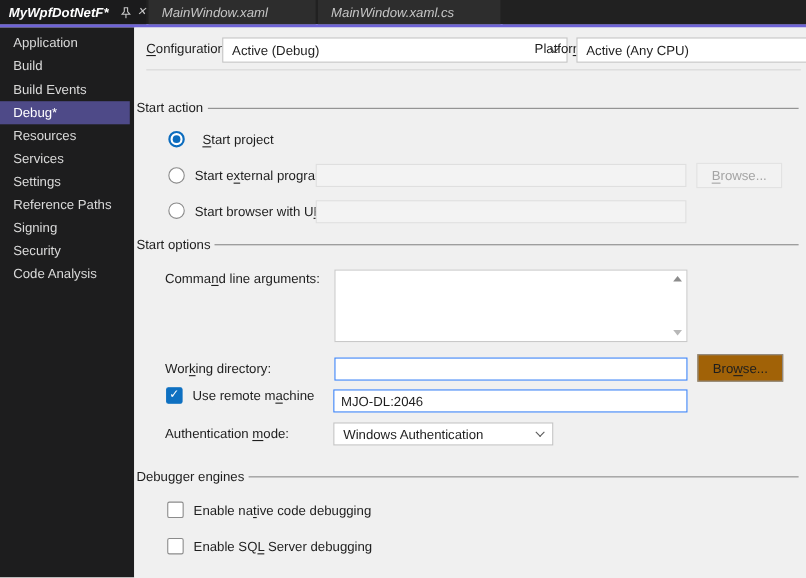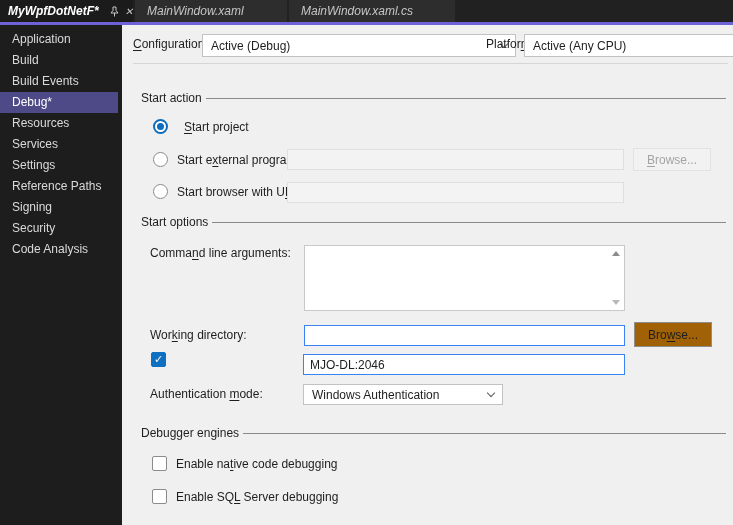--- a/index.html
+++ b/index.html
@@ -23,21 +23,21 @@
   .side-item { height:21px; line-height:21px; padding-left:12px; margin-right:4px; color:#DADADA; white-space:nowrap; cursor:default; }
   .side-item.selected { background:#4E4A88; color:#FFFFFF; }
 
   .content { position:relative; flex:1; background:#F0F0F0; overflow:hidden; }
 
   .lbl { position:absolute; white-space:nowrap; }
   u { text-underline-offset:2px; }
 
   .sep { position:absolute; left:11px; right:5px; height:1px; background:#D6D6D6; }
 
-  .section { position:absolute; left:19px; right:7px; display:flex; align-items:center; gap:4px; }
+  .section { position:absolute; left:2px; right:7px; display:flex; align-items:center; gap:4px; }
   .section .rule { flex:1; height:1px; background:#8A8A8A; }
 
   .combo { position:absolute; height:23px; background:#FFFFFF; border:1px solid #C2C2C2; display:flex; align-items:center; padding:0 8px; white-space:nowrap; }
   .chev { width:6px; height:6px; border-right:1.2px solid #5A5A5A; border-bottom:1.2px solid #5A5A5A; transform:rotate(45deg); margin-left:auto; margin-top:-3px; flex-shrink:0; }
 
   input.box { position:absolute; height:21px; background:#FFFFFF; border:1px solid #3b82f6; padding:0 6px; font:inherit; color:#1E1E1E; }
   input.box.dis { background:#F3F3F3; border-color:#DFDFDF; }
 
   .btn { position:absolute; display:flex; align-items:center; justify-content:center; background:#a16207; border:1px solid #8E8E8E; font:inherit; color:#1E1E1E; cursor:default; }
   .btn.dis { background:#F2F2F2; border-color:#E2E2E2; color:#A4A4A4; }
@@ -147,20 +147,21 @@
     </div>
 
     <span class="lbl" style="left:28px; top:303px;">Wor<u>k</u>ing directory:</span>
     <input class="box" style="left: 182px; top: 300px; width: 321px;" value="">
     <button class="btn" style="left:512px; top:297px; width:78px; height:25px;">Bro<u>w</u>se...</button>
 
     <div class="row" style="left:29px; top:327px;">
       <span class="cb on">
           <span class="mark">✓</span>
         </span>
+      <span>Use remote m<u>a</u>chine</span>
     </div>
     <input class="box" style="left: 181px; top: 329px; width: 322px;" value="MJO-DL:2046">
 
     <span class="lbl" style="left:28px; top:362px;">Authentication <u>m</u>ode:</span>
     <div class="combo" style="left:181px; top:359px; width:200px; height:21px;">
       <span>Windows Authentication</span>
       <span class="chev"></span>
     </div>
 
     <div class="section" style="top:401px;">

